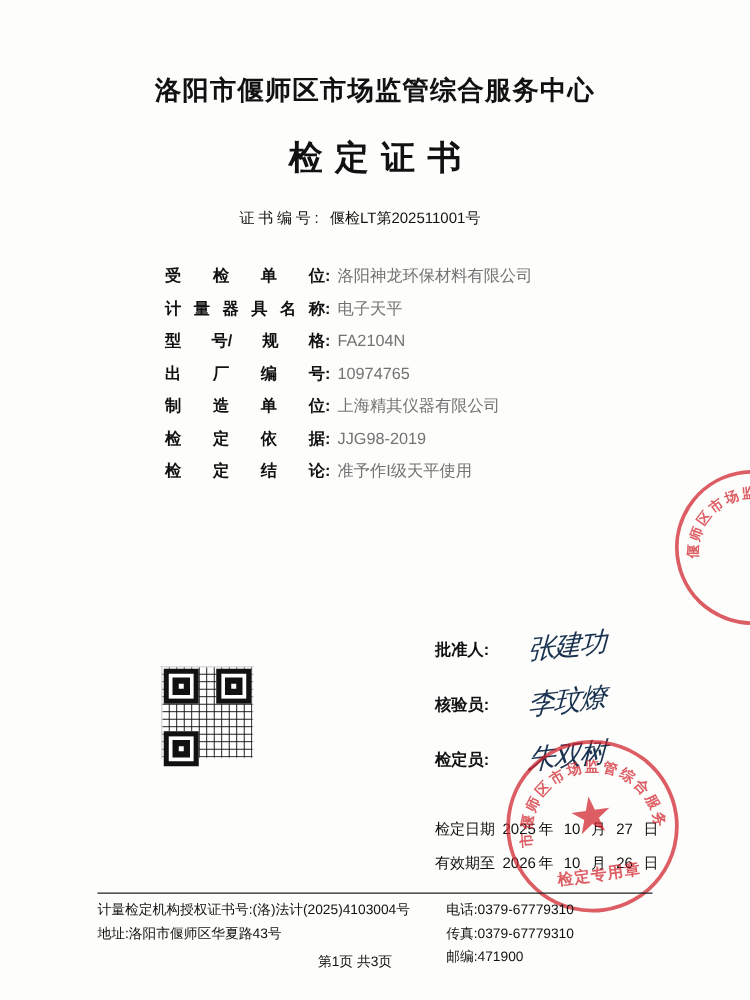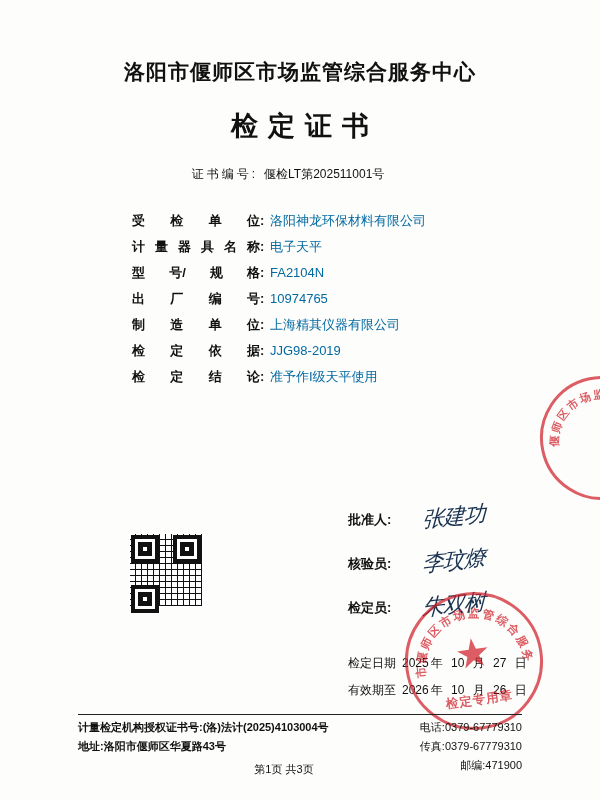--- a/index.html
+++ b/index.html
@@ -89,21 +89,21 @@
     display: inline-block;
   }
   .field-colon {
     width: 10px;
     flex: 0 0 10px;
     text-align: left;
     font-weight: bold;
   }
   .field-value {
     flex: 1 1 auto;
-    color: #0369a1;
+    color: #737373;
     font-size: 13px;
   }
 
   
   .qr {
     position: absolute;
     left: 129px;
     top: 533px;
     width: 74px;
     height: 74px;
@@ -263,22 +263,22 @@
     width: 444px;
     font-size: 11px;
     color: #111;
   }
   .footer-row {
     display: flex;
     justify-content: space-between;
     height: 19px;
     align-items: baseline;
   }
-  .footer-left { white-space: nowrap; font-weight: bold; }
-  .footer-right { white-space: nowrap; width: 165px; text-align: right; }
+  .footer-left { white-space: nowrap; }
+  .footer-right { white-space: nowrap; width: 165px; }
   .page-num {
     position: absolute;
     left: 0; top: 762px;
     width: 568px;
     text-align: center;
     font-size: 11px;
     color: #111;
   }
 </style>
 </head>

